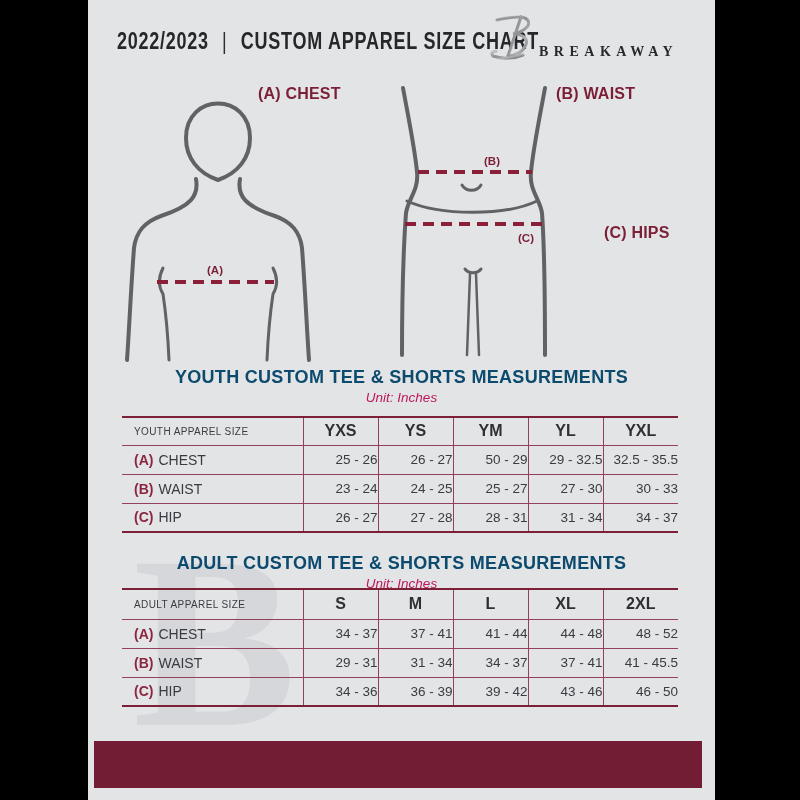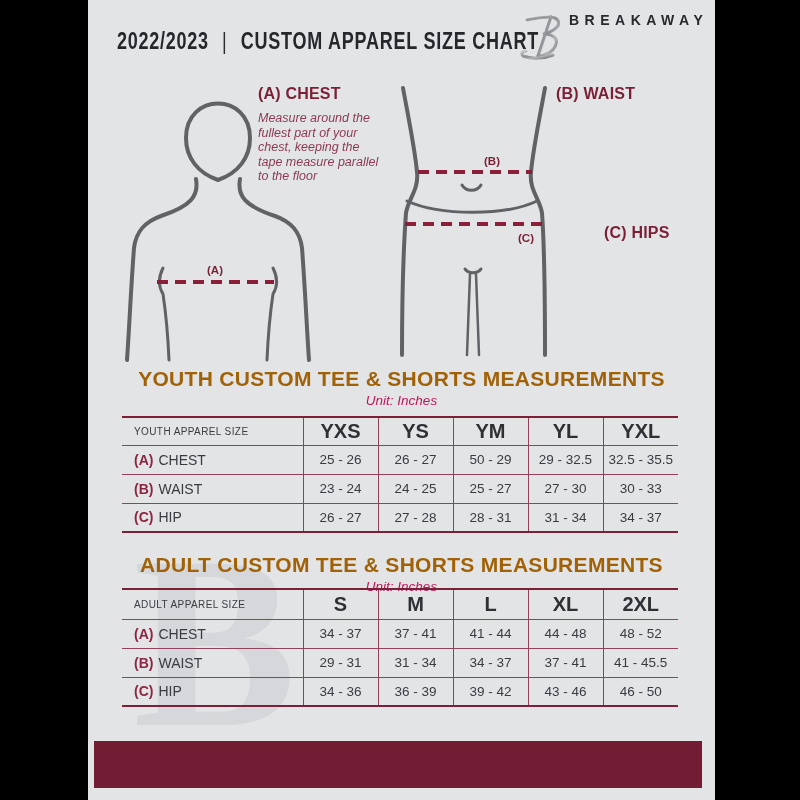--- a/index.html
+++ b/index.html
@@ -10,21 +10,21 @@
   
   .watermark{position:absolute;left:45px;top:520px;z-index:1;line-height:1;
              font-family:"Liberation Serif",serif;font-weight:700;font-size:245px;
              color:#d3d5d9;opacity:.85;}
 
   
   .doc-title{position:absolute;left:29px;top:27px;z-index:2;white-space:nowrap;
              font-weight:700;font-size:24px;letter-spacing:1px;color:#26272b;
              transform:scaleX(.75);transform-origin:0 0;}
   .doc-title .sep{font-weight:400;margin:0 10px;color:#2c2d31;}
-  .brand{position:absolute;left:430px;top:12px;z-index:2;display:flex;align-items:flex-start;}
+  .brand{position:absolute;left:400px;top:12px;z-index:2;display:flex;align-items:flex-end;font-family:Liberation Serif, serif;}
   .brand-name{margin-left:9px;font-size:14px;font-weight:700;letter-spacing:5.5px;color:#28292d;}
 
   
   .fig{position:absolute;z-index:2;}
   .fig-upper{left:25px;top:82px;}
   .fig-lower{left:310px;top:84px;}
   .body-line{fill:none;stroke:#616266;stroke-width:4;stroke-linecap:round;}
   .thin{stroke-width:3;}
   .thinner{stroke-width:2.5;}
   .dash{stroke:#8b1e39;stroke-width:4;stroke-dasharray:11 7;fill:none;}
@@ -36,38 +36,38 @@
   .guide p{margin:8px 0 0;font-style:italic;font-size:12.5px;line-height:14.5px;
            color:#8d3a54;white-space:pre-line;}
   .guide-a{left:170px;top:85px;width:150px;}
   .guide-b{left:468px;top:85px;width:170px;}
   .guide-c{left:468px;top:224px;width:172px;margin-left:48px;}
 
   
   .tsec{position:absolute;left:0;width:627px;text-align:center;z-index:2;}
   .tsec-youth{top:367px;}
   .tsec-adult{top:553px;}
-  .tsec-title{font-size:21px;font-weight:700;letter-spacing:.3px;color:#a16207;}
+  .tsec-title{font-size:18px;font-weight:700;letter-spacing:.3px;color:#0c4a6e;}
   .tsec-unit{font-size:13.5px;font-style:italic;margin-top:2px;color:#be185d;}
 
   table.sizes{position:absolute;left:34px;width:556px;z-index:2;border-collapse:collapse;
               table-layout:fixed;border-top:2.5px solid #7c2038;border-bottom:2.5px solid #7c2038;}
   table.youth{top:416px;}
   table.adult{top:588px;}
   .sizes col.c-label{width:181px;}
   .sizes col.c-size{width:75px;}
   .sizes thead tr{height:28px;}
   table.adult thead tr{height:30px;}
   .sizes tbody tr{height:29px;}
   .sizes th,.sizes td{border-top:1.5px solid #93405a;vertical-align:middle;padding:0;}
   .sizes th + th,.sizes td + td{border-left:1.5px solid #93405a;}
   .sizes th.lbl{font-weight:400;font-size:10px;letter-spacing:.4px;text-align:left;
                 padding-left:12px;color:#3a3b40;}
-  .sizes th{font-weight:700;font-size:20px;text-align:center;color:#2f3034;}
-  .sizes td{font-size:13.5px;text-align:center;color:#3a3b40;}
+  .sizes th{font-weight:700;font-size:16px;text-align:center;color:#2f3034;}
+  .sizes td{font-size:13.5px;text-align:right;color:#3a3b40;}
   .sizes td.lbl{text-align:left;padding-left:12px;font-size:14px;}
   .sizes .pfx{color:#8b2540;font-weight:700;margin-right:5px;}
 
   
   .footer-bar{position:absolute;left:6px;top:741px;width:608px;height:47px;
               background:#731d35;z-index:3;}
 </style>
 </head>
 <body>
 
@@ -121,25 +121,20 @@
       <path class="body-line thin" d="M 9,117 C 42,132 108,132 139,117"></path>
       <line class="dash" x1="7" y1="140" x2="145" y2="140"></line>
       <text class="fig-label" x="128" y="158">(C)</text>
       <path class="body-line thin" d="M 67,185 C 71,190 79,190 83,185"></path>
       <path class="body-line thinner" d="M 72,190 C 71,215 70,245 69,271"></path>
       <path class="body-line thinner" d="M 78,190 C 79,215 80,245 81,271"></path>
     </svg>
 
     <div class="guide guide-a">
       <h3>(A) CHEST</h3>
-      <p>Measure around the
-fullest part of your
-chest, keeping the
-tape measure parallel
-to the floor</p>
     </div>
     <div class="guide guide-b">
       <h3>(B) WAIST</h3>
     </div>
     <div class="guide guide-c">
       <h3>(C) HIPS</h3>
     </div>
 
     <div class="tsec tsec-youth">
       <div class="tsec-title">YOUTH CUSTOM TEE &amp; SHORTS MEASUREMENTS</div>

